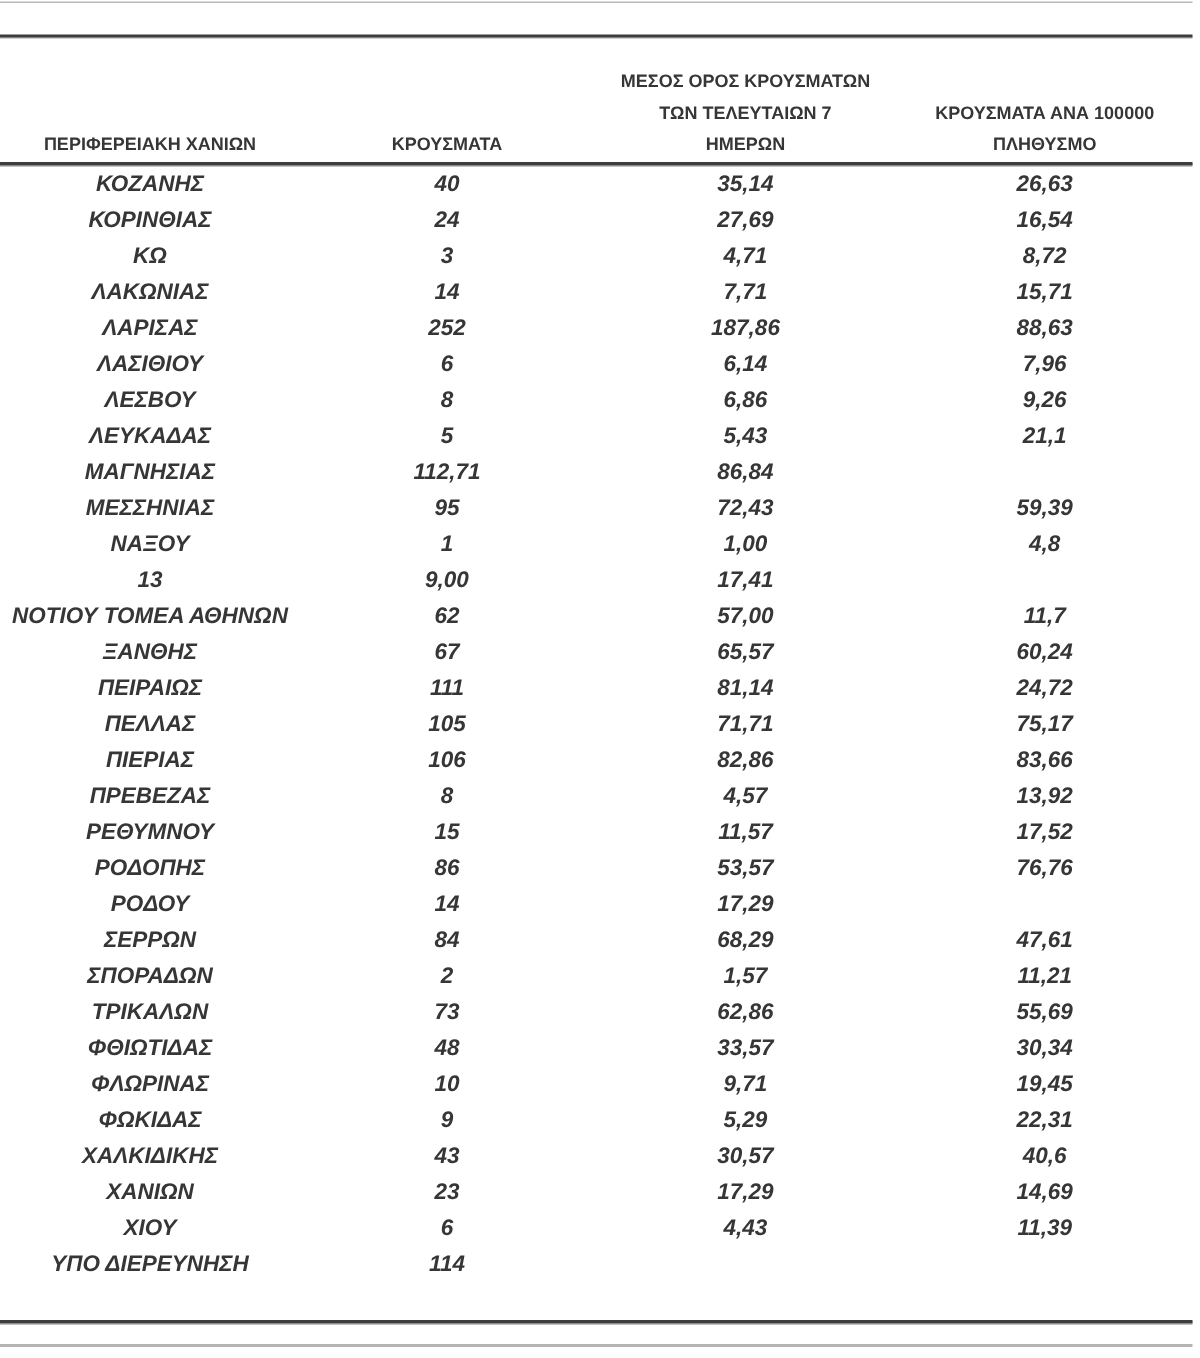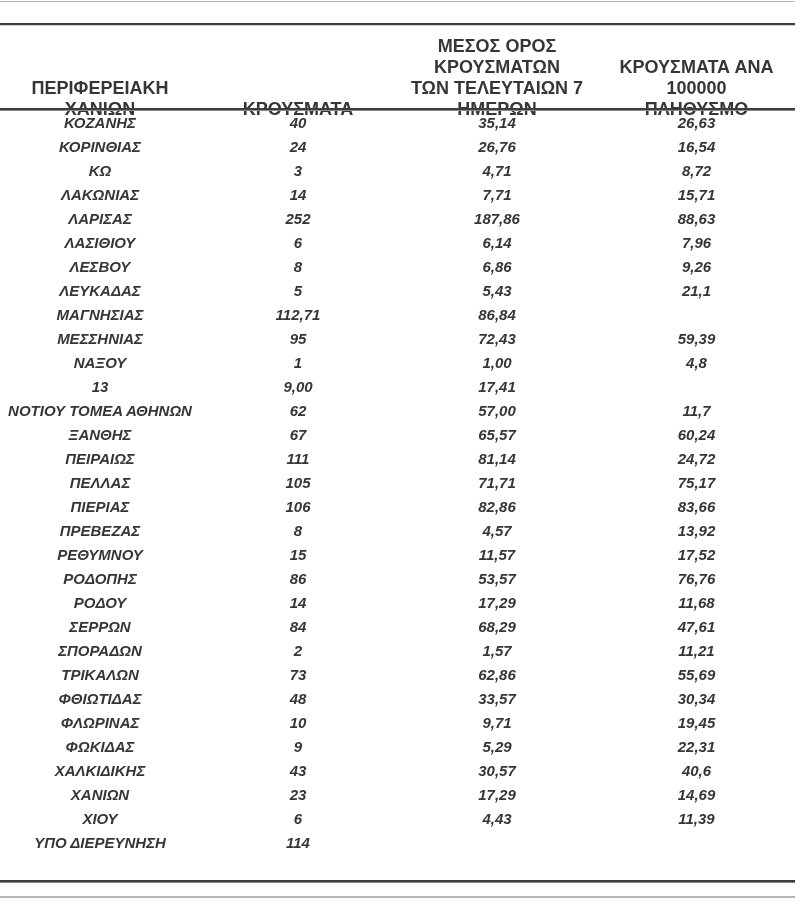--- a/index.html
+++ b/index.html
@@ -23,21 +23,21 @@
     grid-template-columns:200px 196px 202px 197px;
     width:795px;
   }
   .header{
     position:absolute;top:36px;left:0;height:71px;
   }
   .hcell{
     display:flex;flex-direction:column;
     justify-content:flex-end;align-items:center;
     text-align:center;
-    font-size:18px;font-weight:bold;
+    font-size:12px;font-weight:bold;
     line-height:21px;
     color:#363636;
   }
   .rows{
     position:absolute;top:111px;left:0;font-style:italic;
   }
   .row{
     display:grid;
     grid-template-columns:200px 196px 202px 197px;
     height:24px;
@@ -82,21 +82,21 @@
   <div class="rows">
       <div class="row">
     <div class="cell">ΚΟΖΑΝΗΣ</div>
     <div class="cell">40</div>
     <div class="cell">35,14</div>
     <div class="cell">26,63</div>
   </div>
       <div class="row">
     <div class="cell">ΚΟΡΙΝΘΙΑΣ</div>
     <div class="cell">24</div>
-    <div class="cell">26,76</div>
+    <div class="cell">27,69</div>
     <div class="cell">16,54</div>
   </div>
       <div class="row">
     <div class="cell">ΚΩ</div>
     <div class="cell">3</div>
     <div class="cell">4,71</div>
     <div class="cell">8,72</div>
   </div>
       <div class="row">
     <div class="cell">ΛΑΚΩΝΙΑΣ</div>
@@ -195,21 +195,20 @@
       <div class="row">
     <div class="cell">ΡΟΔΟΠΗΣ</div>
     <div class="cell">86</div>
     <div class="cell">53,57</div>
     <div class="cell">76,76</div>
   </div>
       <div class="row">
     <div class="cell">ΡΟΔΟΥ</div>
     <div class="cell">14</div>
     <div class="cell">17,29</div>
-    <div class="cell">11,68</div>
   </div>
       <div class="row">
     <div class="cell">ΣΕΡΡΩΝ</div>
     <div class="cell">84</div>
     <div class="cell">68,29</div>
     <div class="cell">47,61</div>
   </div>
       <div class="row">
     <div class="cell">ΣΠΟΡΑΔΩΝ</div>
     <div class="cell">2</div>

